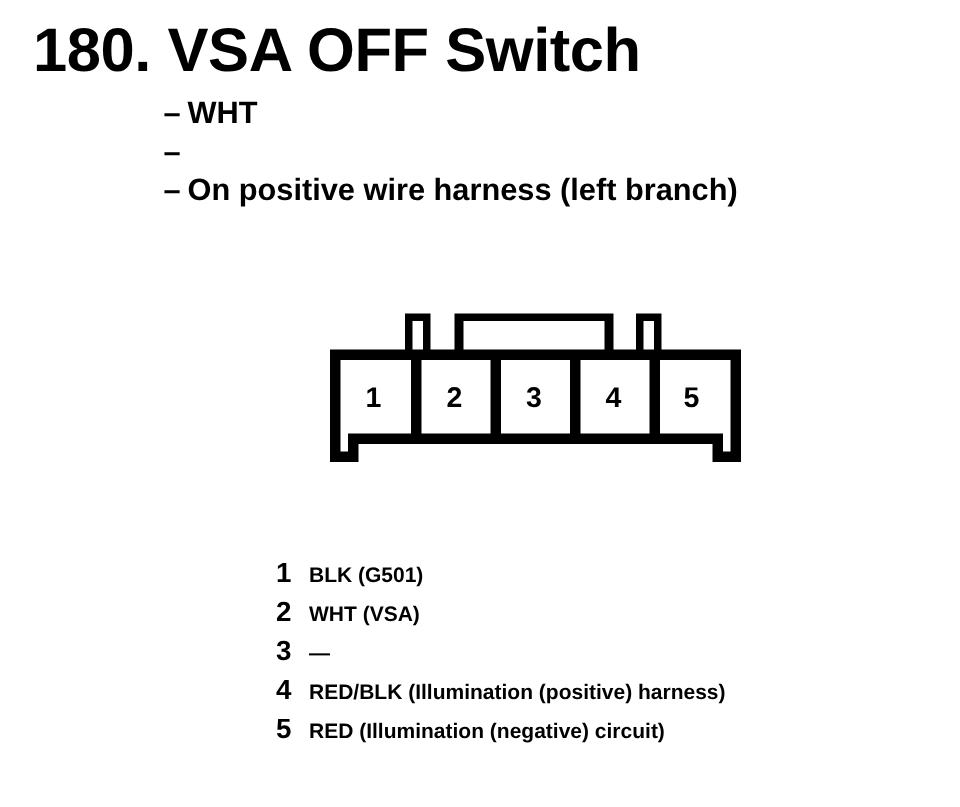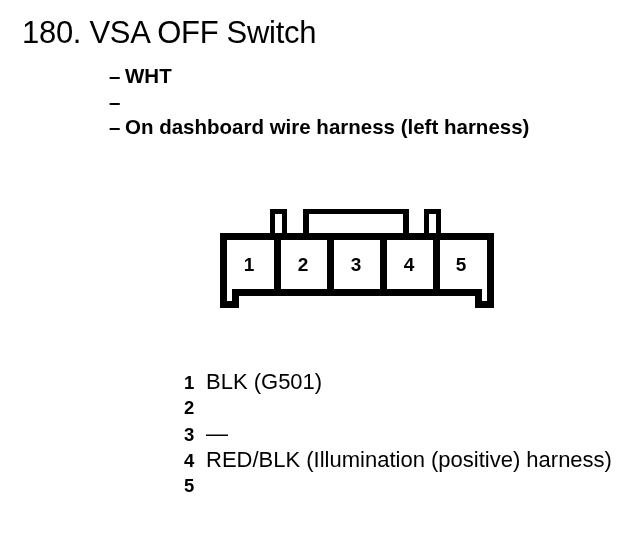--- a/index.html
+++ b/index.html
@@ -20,22 +20,22 @@
     position: relative;
     width: 640px;
     height: 538px;
   }
 
   
   .page-title {
     position: absolute;
     left: 22px;
     top: 14px;
-    font-size: 31px;
-    font-weight: normal;
+    font-size: 41px;
+    font-weight: bold;
     letter-spacing: -0.3px;
     line-height: 38px;
     white-space: nowrap;
   }
 
   .spec-list {
     position: absolute;
     left: 109px;
     top: 63px;
     margin: 0;
@@ -90,42 +90,42 @@
     line-height: 26px;
     white-space: nowrap;
   }
   .legend-num {
     width: 22px;
     flex: none;
     font-size: 18.5px;
     font-weight: bold;
   }
   .legend-desc {
-    font-size: 22px;
-    font-weight: normal;
+    font-size: 14px;
+    font-weight: bold;
   }
 </style>
 </head>
 <body>
 
 <div id="page">
 
   <div class="page-title">180. VSA OFF Switch</div>
 
   <ul class="spec-list">
     <li class="spec-item">
       <span class="spec-dash">–</span>
       <span>WHT</span>
     </li>
     <li class="spec-item">
       <span class="spec-dash">–</span>
     </li>
     <li class="spec-item">
       <span class="spec-dash">–</span>
-      <span>On dashboard wire harness (left harness)</span>
+      <span>On positive wire harness (left branch)</span>
     </li>
   </ul>
 
   <div class="connector-wrap">
     <svg class="connector-svg" width="300" height="120" viewBox="0 0 300 120">
 
       <path d="M 65 9 L 82 9 L 82 40 L 77 40 L 77 14 L 70 14 L 70 40 L 65 40 Z" fill="#000000"></path>
 
       <path d="M 98 9 L 204 9 L 204 40 L 198 40 L 198 14 L 104 14 L 104 40 L 98 40 Z" fill="#000000"></path>
 
@@ -163,27 +163,29 @@
     </svg>
   </div>
 
   <ul class="pin-legend">
     <li class="legend-row">
       <span class="legend-num">1</span>
       <span class="legend-desc">BLK (G501)</span>
     </li>
     <li class="legend-row">
       <span class="legend-num">2</span>
+      <span class="legend-desc">WHT (VSA)</span>
     </li>
     <li class="legend-row">
       <span class="legend-num">3</span>
       <span class="legend-desc">—</span>
     </li>
     <li class="legend-row">
       <span class="legend-num">4</span>
       <span class="legend-desc">RED/BLK (Illumination (positive) harness)</span>
     </li>
     <li class="legend-row">
       <span class="legend-num">5</span>
+      <span class="legend-desc">RED (Illumination (negative) circuit)</span>
     </li>
   </ul>
 
 </div>
 
 </body></html>

